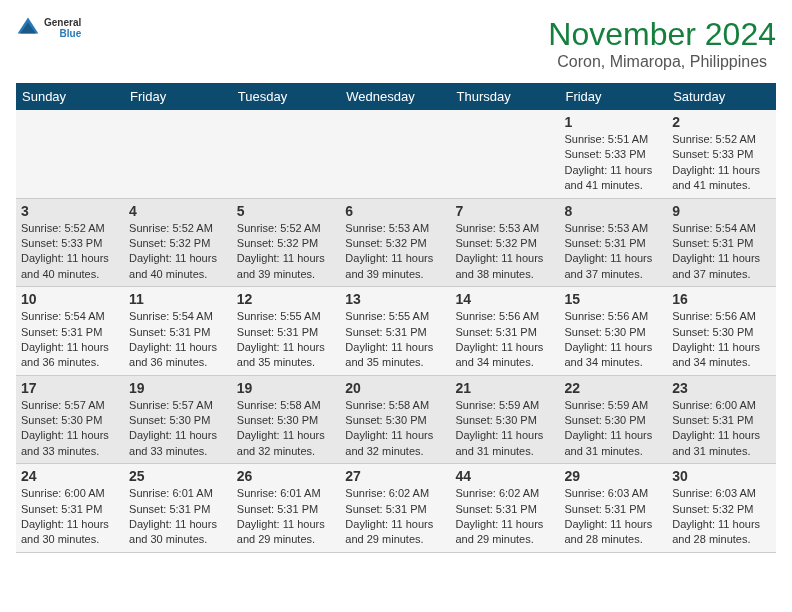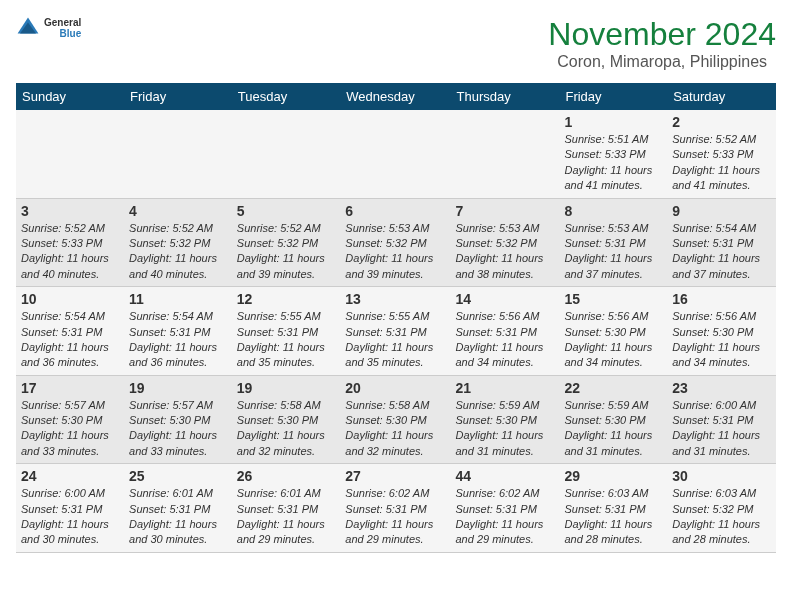--- a/index.html
+++ b/index.html
@@ -79,21 +79,20 @@
       font-size: 14px;
       font-weight: bold;
       color: #333;
       display: block;
       margin-bottom: 2px;
     }
     .day-info {
       color: #333;
       font-size: 11px;
       line-height: 1.4;
-      font-style: italic;
     }
     .empty-cell {
       min-height: 70px;
     }
   </style>
 </head>
 <body>
 
 <div class="header">
   <div class="logo">

